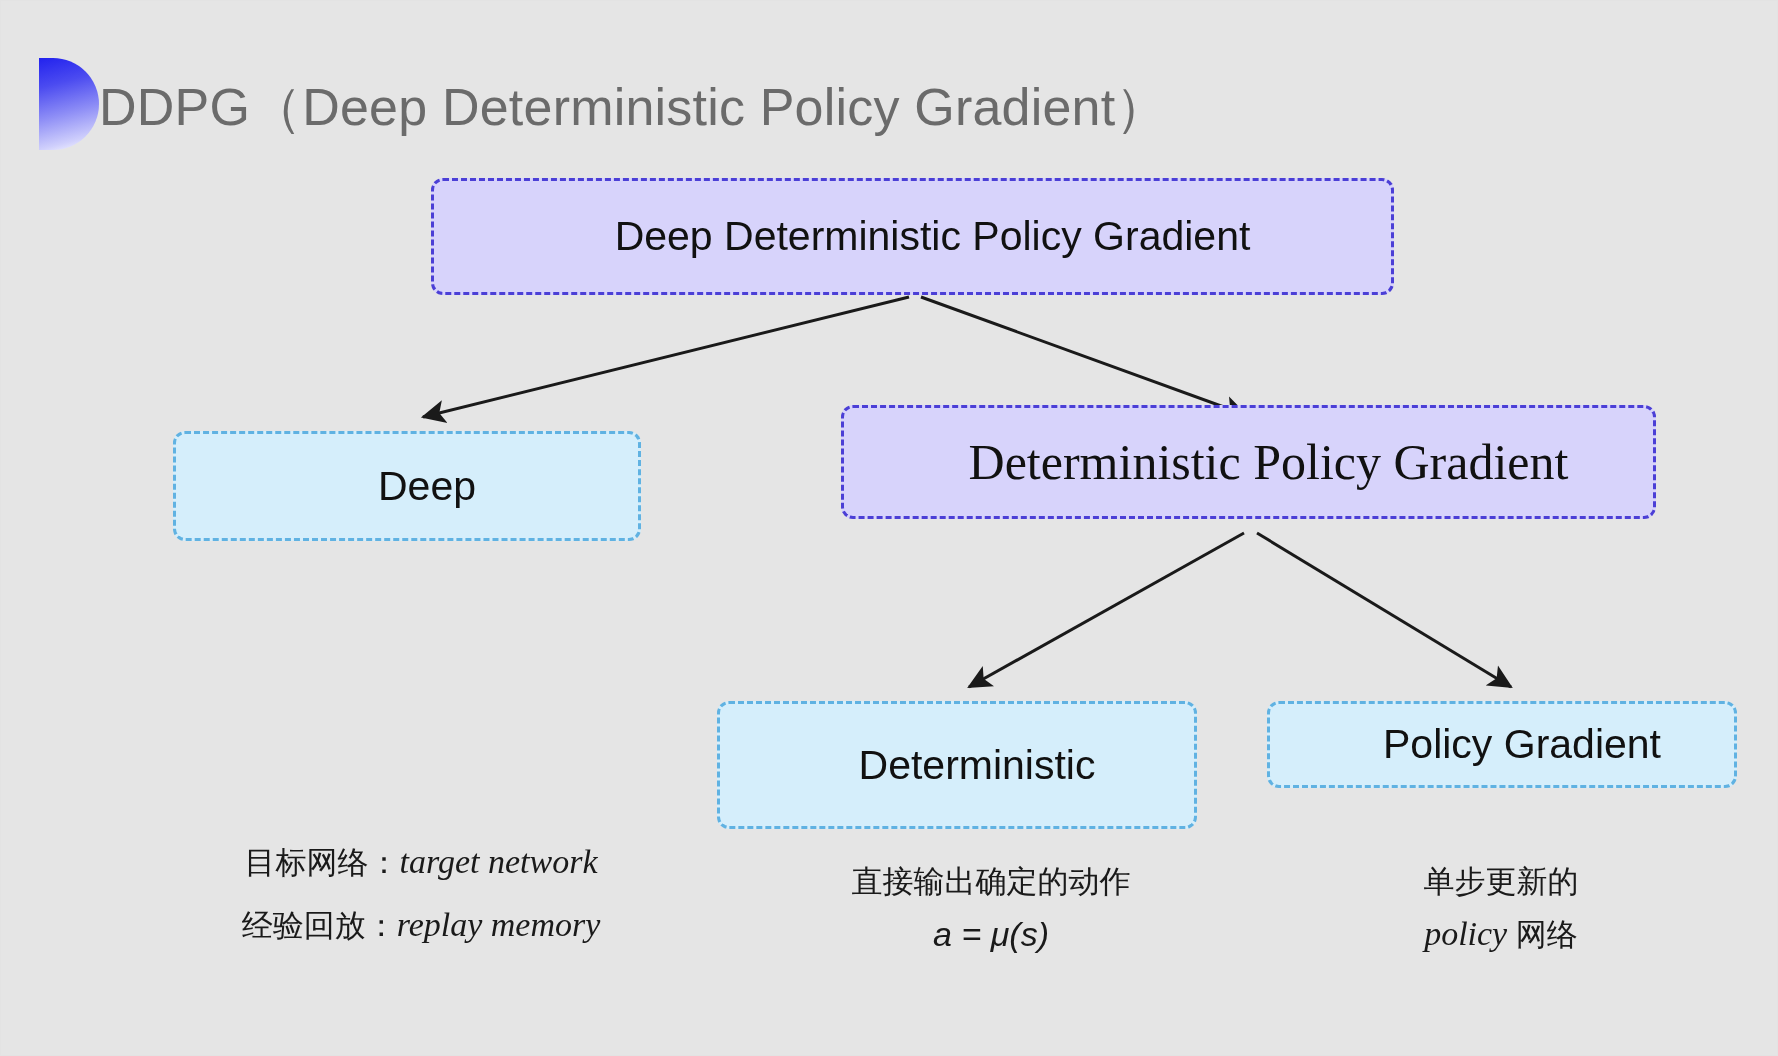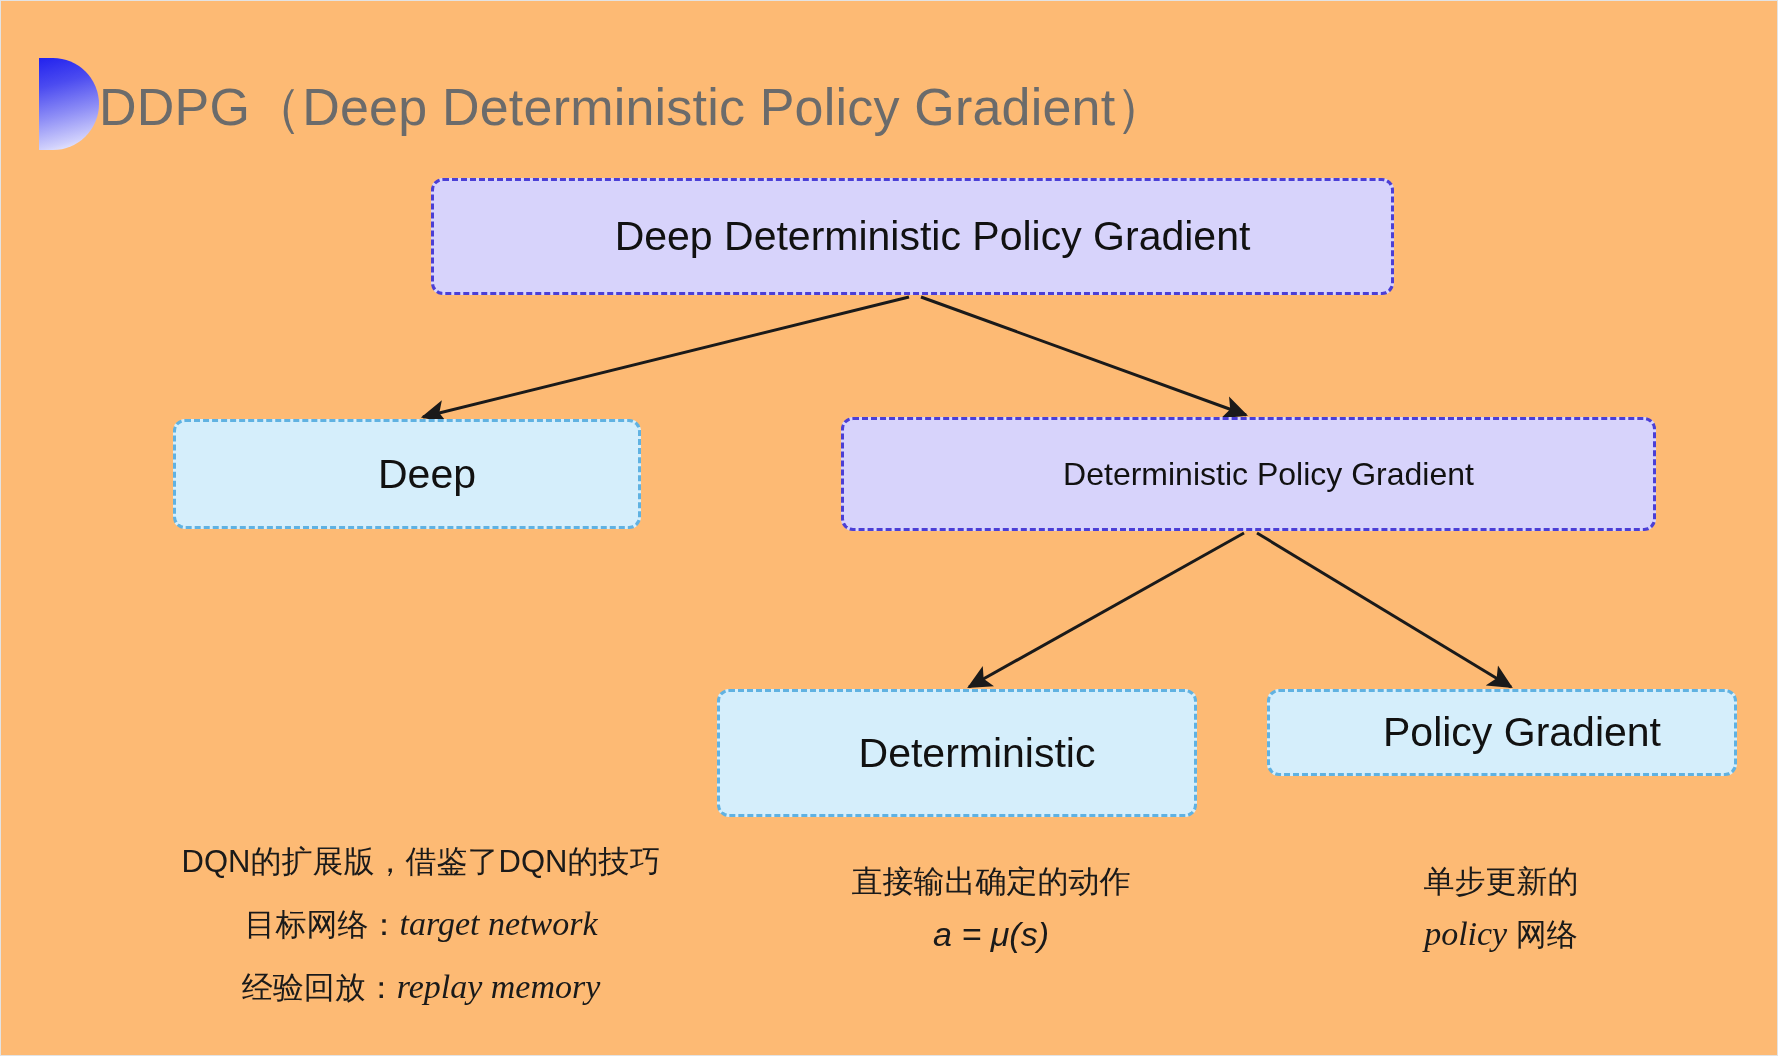--- a/index.html
+++ b/index.html
@@ -11,21 +11,21 @@
     width: 1778px;
     height: 1056px;
     font-family: "Liberation Sans", sans-serif;
     overflow: hidden;
   }
 
   #slide {
     position: relative;
     width: 1778px;
     height: 1056px;
-    background: #fdba74;
+    background: #e5e5e5;
     box-sizing: border-box;
     border: 1px solid #e3e3e3;
   }
 
   
   #title-deco {
     position: absolute;
     left: 38px;
     top: 57px;
     width: 60px;
@@ -58,25 +58,26 @@
     white-space: nowrap;
     padding-left: 40px;
   }
   .node.purple {
     background: #d7d3fb;
     border: 3px dashed #4b3fd6;
   }
   .node.cyan {
     background: #d5eefb;
     border: 3px dashed #60b2e2;
+    margin-top: 12px;
   }
 
   #node-root  { left: 430px; top: 177px; width: 963px; height: 117px; font-size: 41px; }
   #node-deep  { left: 172px; top: 418px; width: 468px; height: 110px; font-size: 41px; }
-  #node-dpg   { left: 840px; top: 416px; width: 815px; height: 114px; font-size: 32px; }
+  #node-dpg   { left: 840px; top: 404px; width: 815px; height: 114px; font-size: 50px; font-family: Liberation Serif, serif; }
   #node-det   { left: 716px; top: 688px; width: 480px; height: 128px; font-size: 41px; }
   #node-pg    { left: 1266px; top: 688px; width: 470px; height: 87px; font-size: 41px; }
 
   
   #arrows {
     position: absolute;
     left: 0; top: 0;
     width: 1778px;
     height: 1056px;
     pointer-events: none;
@@ -152,21 +153,20 @@
 
   <div class="node cyan" id="node-deep">Deep</div>
 
   <div class="node purple" id="node-dpg">Deterministic Policy Gradient</div>
 
   <div class="node cyan" id="node-det">Deterministic</div>
 
   <div class="node cyan" id="node-pg">Policy Gradient</div>
 
   <div class="annot" id="annot-deep">
-    <span class="line">DQN的扩展版，借鉴了DQN的技巧</span>
     <span class="line"><span>目标网络：</span><span class="mathit">target network</span></span>
     <span class="line"><span>经验回放：</span><span class="mathit">replay memory</span></span>
   </div>
 
   <div class="annot" id="annot-det">
     <span class="line">直接输出确定的动作</span>
     <span class="line mathsym">a = μ(s)</span>
   </div>
 
   <div class="annot" id="annot-pg">

